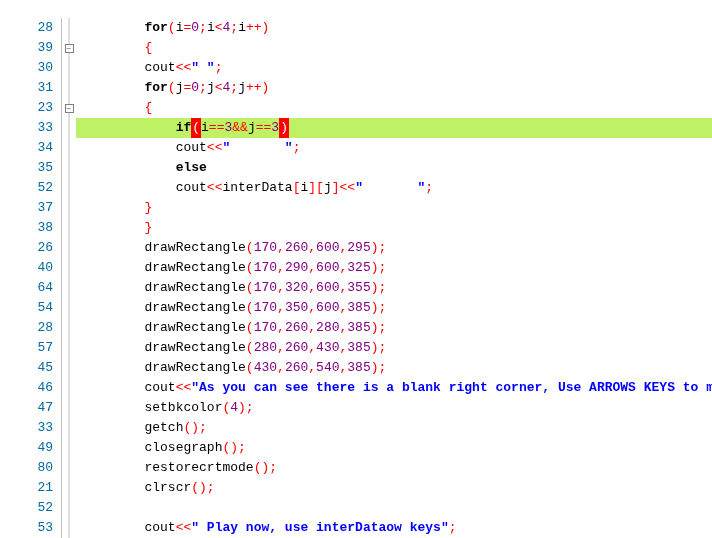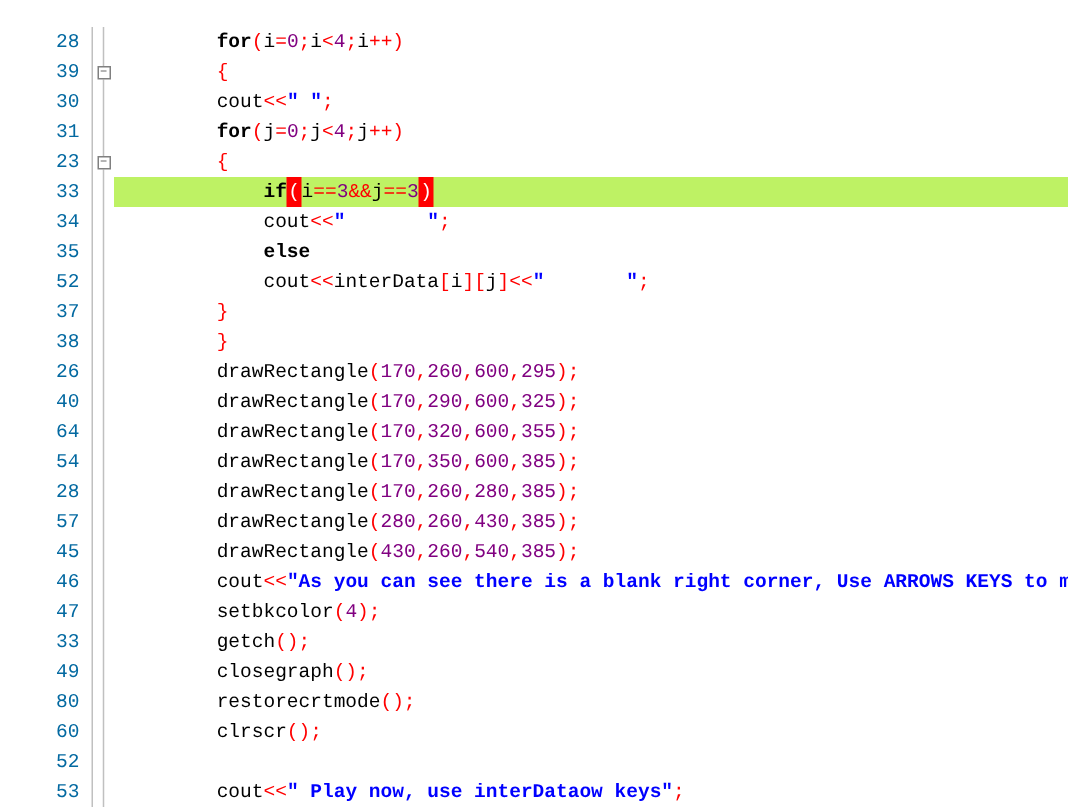--- a/index.html
+++ b/index.html
@@ -115,21 +115,21 @@
         <div>64</div>
         <div>54</div>
         <div>28</div>
         <div>57</div>
         <div>45</div>
         <div>46</div>
         <div>47</div>
         <div>33</div>
         <div>49</div>
         <div>80</div>
-        <div>60</div>
+        <div>21</div>
         <div>52</div>
         <div>53</div>
       </div>
     <div class="fold" id="fold">
         <div class="line"></div>
         <div class="line">
           <div class="box">−</div>
         </div>
         <div class="line"></div>
         <div class="line"></div>

